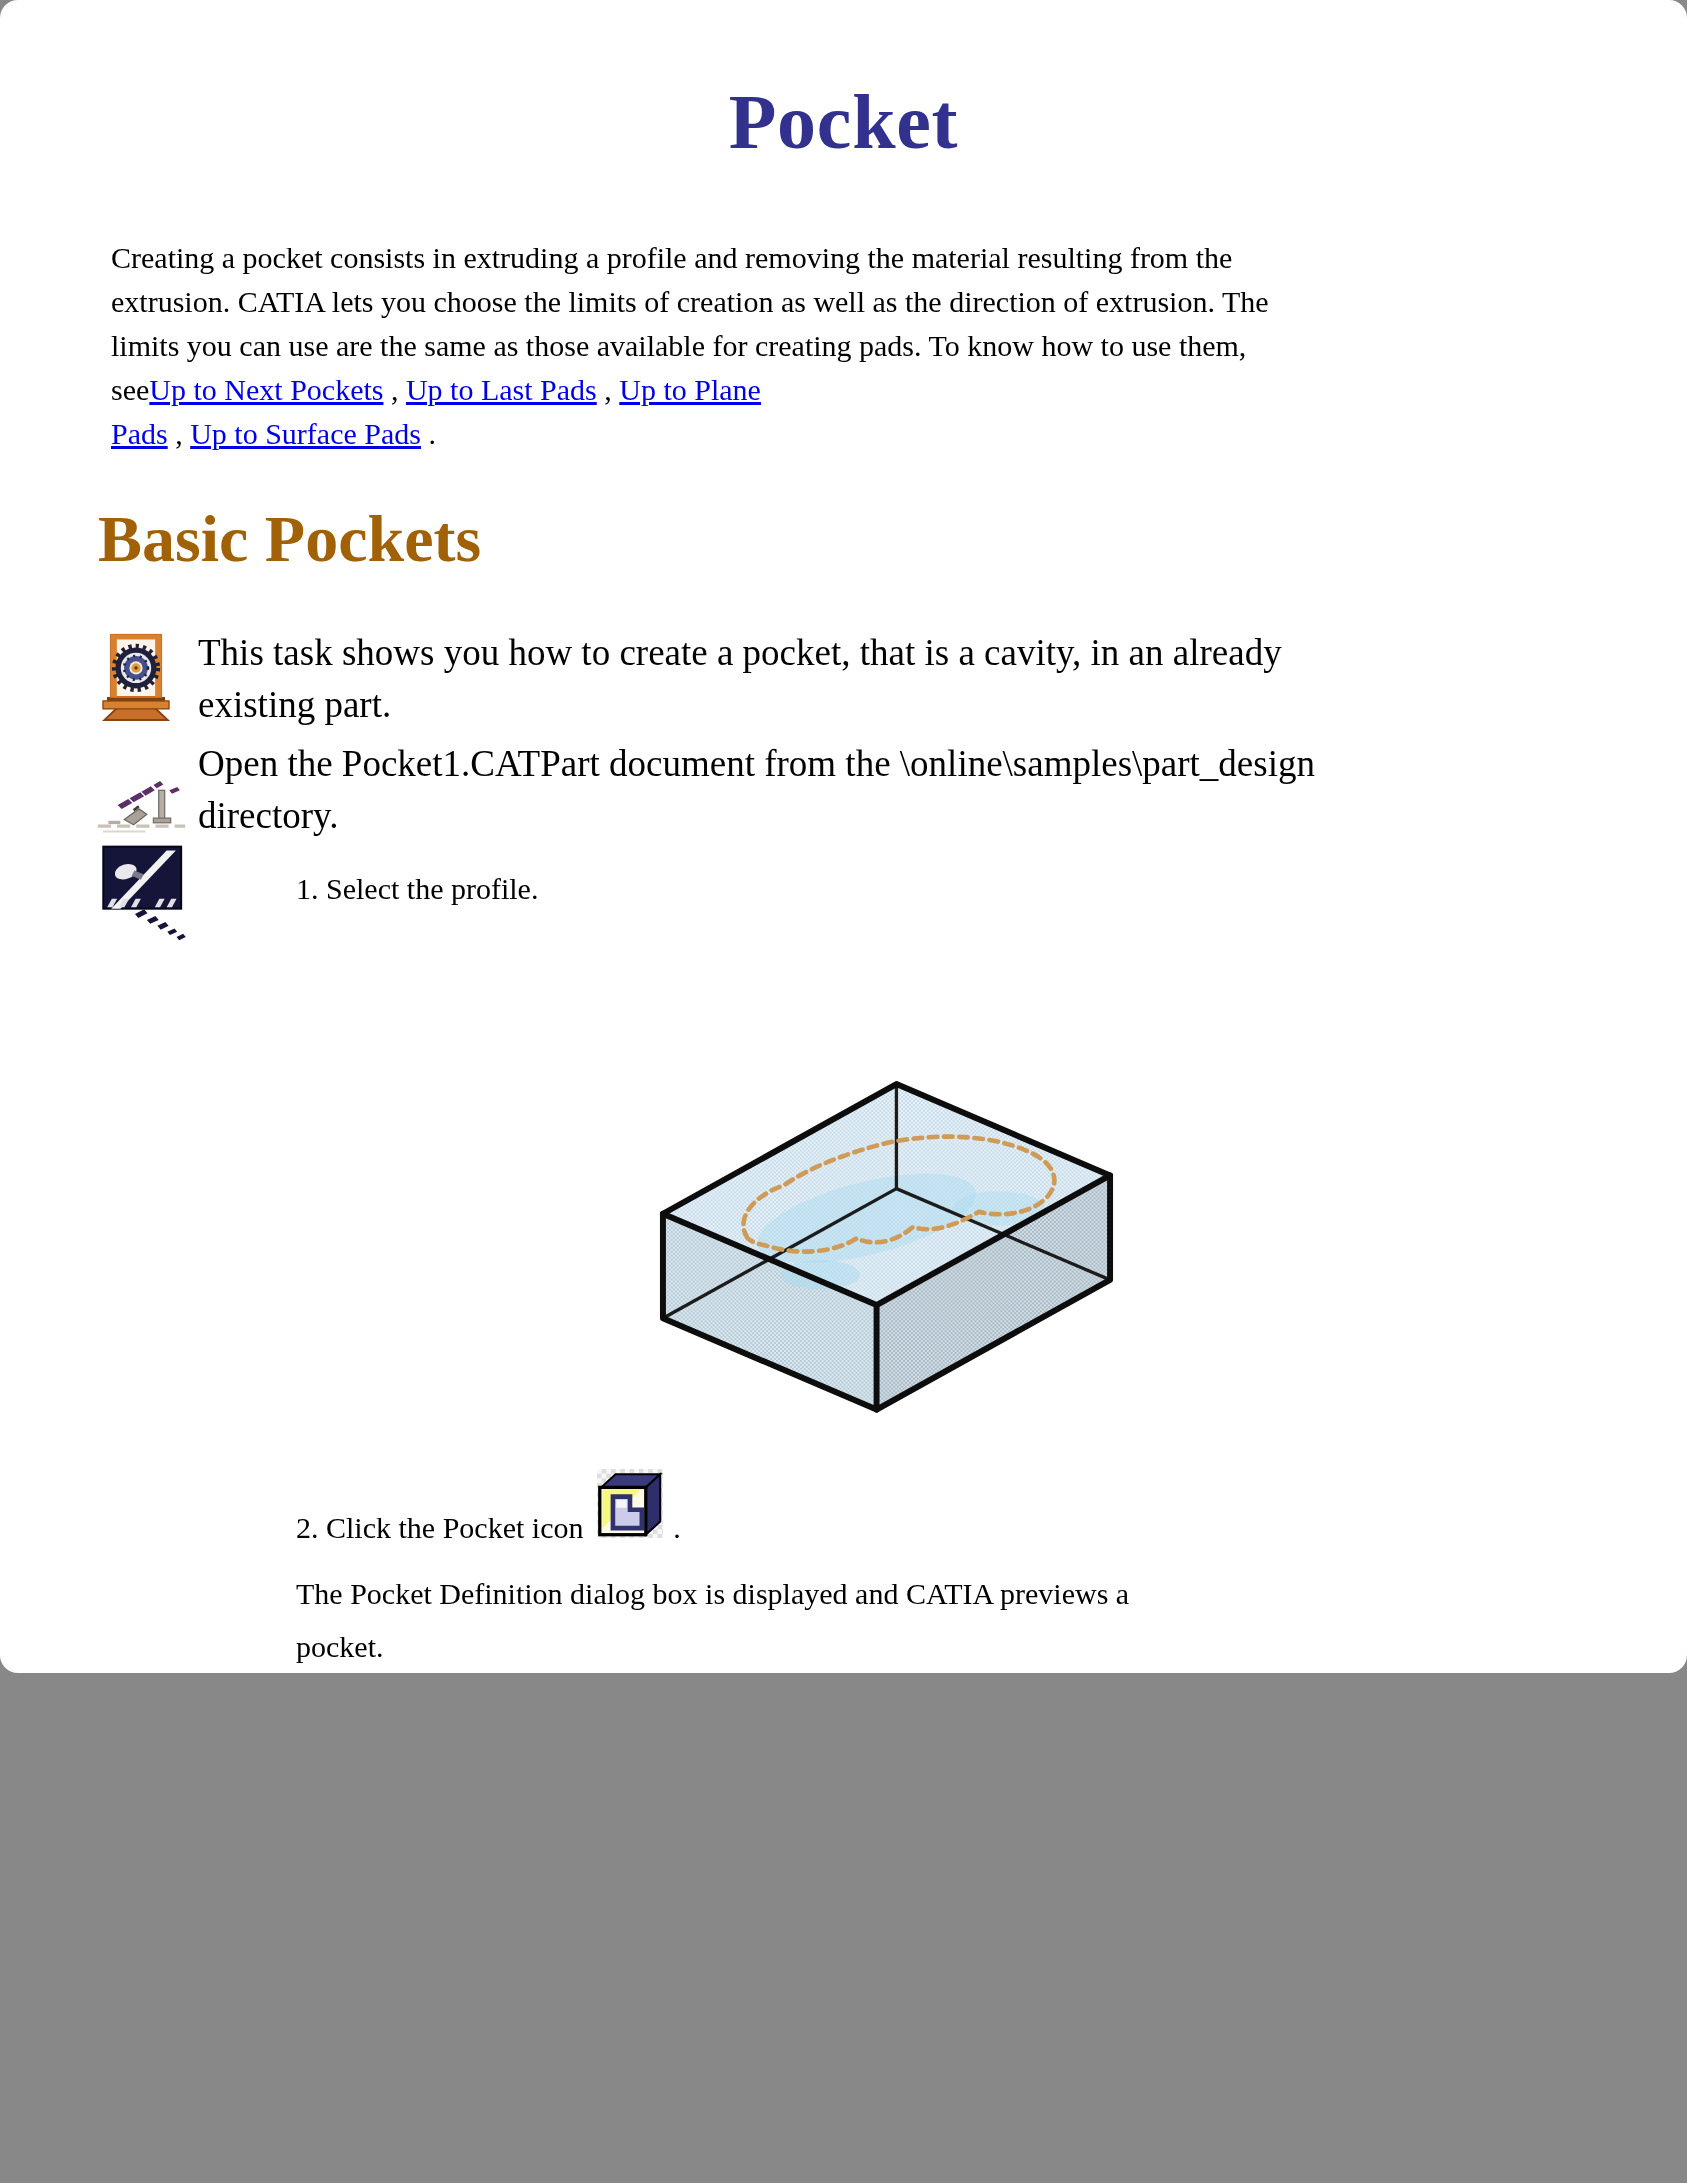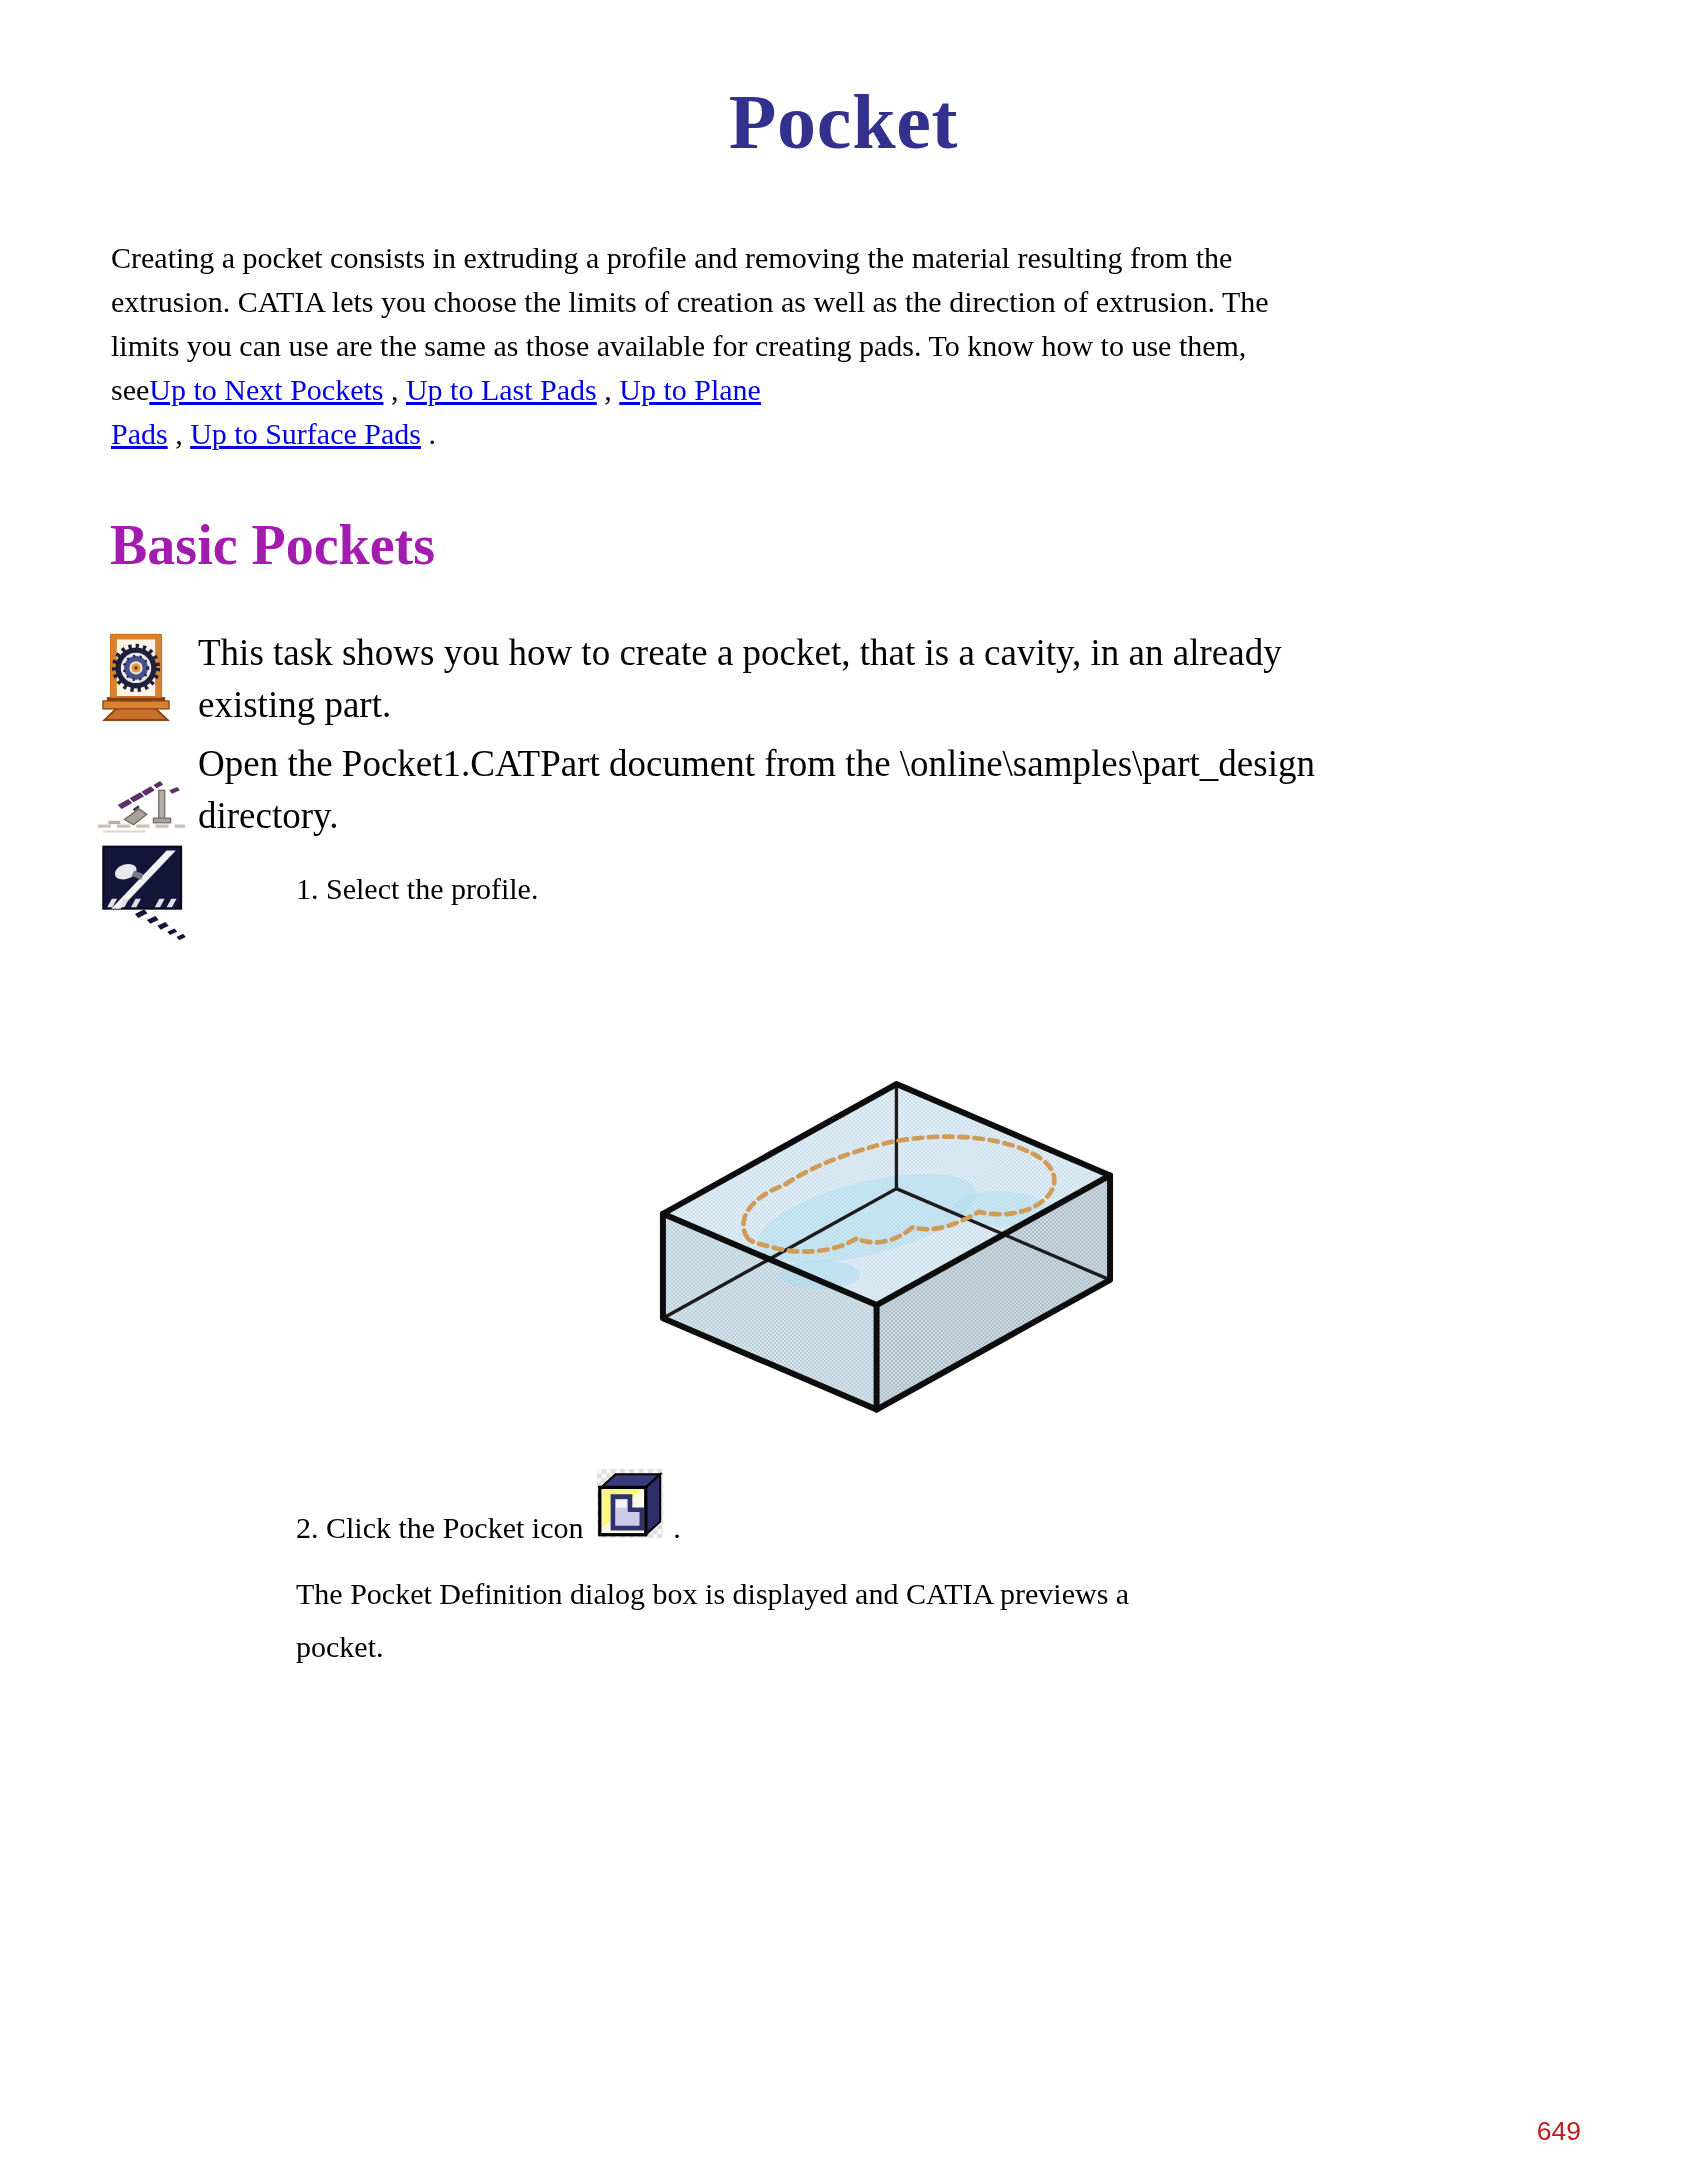--- a/index.html
+++ b/index.html
@@ -1,31 +1,31 @@
 <!DOCTYPE html>
 <html style="font-size:10.6px"><head>
 <meta charset="utf-8">
 <style>
   html,body{margin:0;padding:0;background:#888;}
   .page{
-    position:relative;width:1687px;height:2183px;background:#ffffff;
-    font-family:"Liberation Serif","DejaVu Serif",serif;color:#000;overflow:hidden;margin:0 auto;
+    position:relative;width:1687px;height:1673px;background:#ffffff;
+    font-family:"Liberation Serif","DejaVu Serif",serif;color:#000;overflow:hidden;margin:0 auto;border-radius:18px;
   }
   #title{
     position:absolute;left:0;right:0;top:77px;margin:0;text-align:center;
     font-size:78px;font-weight:bold;color:#32328e;letter-spacing:0.7px;
   }
   .intro{
     position:absolute;left:99px;top:224px;width:1548px;margin:12px;
     font-size:30px;line-height:44px;
   }
   a.link{color:#0000e6;text-decoration:underline;cursor:pointer;text-align:center;}
   #heading{
-    position:absolute;left:98px;top:501px;margin:12px;
-    font-size:56px;font-weight:bold;color:#a21caf;
+    position:absolute;left:98px;top:501px;margin:0;
+    font-size:66px;font-weight:bold;color:#a16207;
   }
   .body-text{font-size:37px;line-height:52px;}
   #task-text{position:absolute;left:198px;top:627px;width:1310px;}
   #open-text{position:absolute;left:198px;top:738px;width:1310px;}
   #step1{position:absolute;left:296px;top:868px;font-size:30px;line-height:42px;}
   #step2{position:absolute;left:296px;top:1469px;font-size:30px;}
   #step2-note{position:absolute;left:296px;top:1567px;font-size:30px;line-height:53px;width:992px;}
   #target-icon-box{position:absolute;left:99px;top:632px;line-height:0;}
   #sketch-icon-box{position:absolute;left:95px;top:744px;line-height:0;}
   #clapper-icon-box{position:absolute;left:98px;top:844px;line-height:0;}

